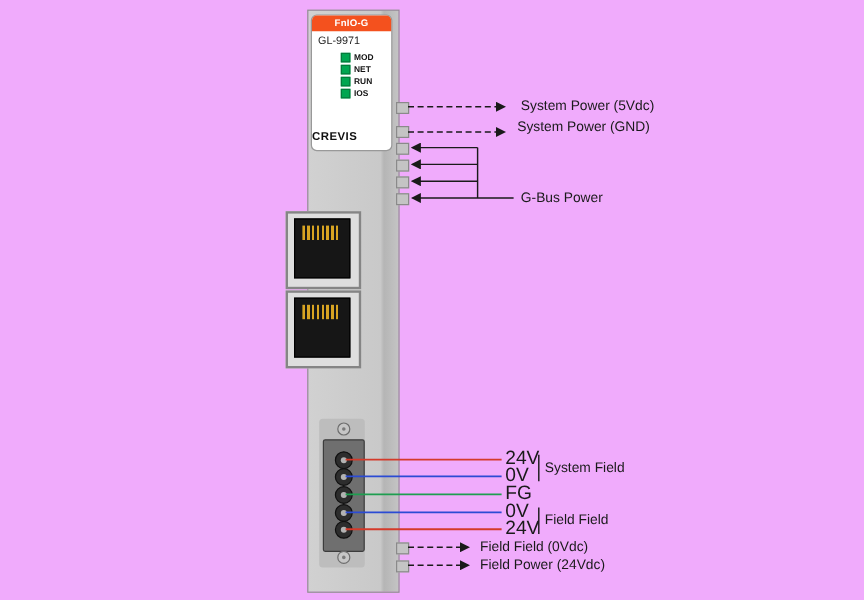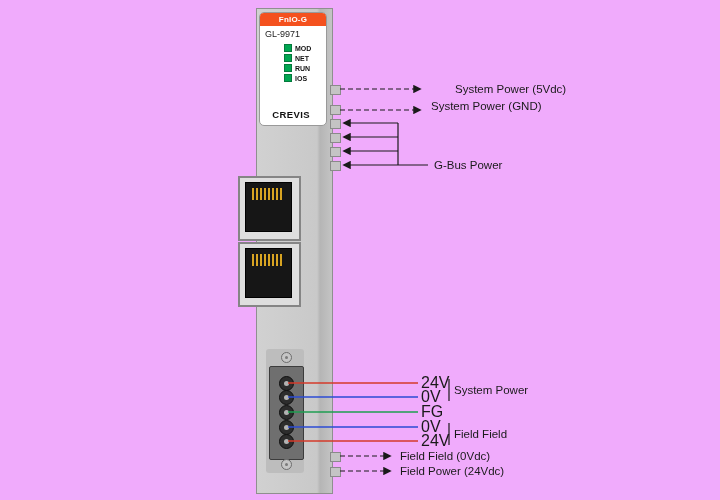--- a/index.html
+++ b/index.html
@@ -13,21 +13,21 @@
   
   .label-panel{position:absolute;left:259px;top:12px;width:66px;height:112px;background:#fff;
                border:1px solid #999;border-radius:5px;z-index:3;}
   .panel-header{height:13px;background:#f4511e;border-radius:4px 4px 0 0;color:#fff;font-size:8px;
                 font-weight:bold;text-align:center;line-height:13px;letter-spacing:.2px;}
   .model{font-size:9px;font-weight:normal;color:#222;padding:3px 0 0 5px;}
   .leds{margin-top:4px;}
   .led-row{height:10px;padding-left:24px;display:flex;align-items:center;}
   .led-dot{width:6px;height:6px;background:#00a651;border:1px solid #047a3c;margin-right:3px;flex:0 0 auto;}
   .led-label{font-size:7px;font-weight:bold;color:#111;}
-  .logo{position:absolute;left:0;right:16px;bottom:5px;text-align:right;font-size:9.5px;font-weight:bold;
+  .logo{position:absolute;left:0;right:0;bottom:5px;text-align:left;font-size:9.5px;font-weight:bold;
         color:#101010;letter-spacing:.4px;}
   
   .port{position:absolute;left:238px;width:59px;height:61px;background:#dedede;border:2px solid #858585;z-index:3;}
   .port-inner{position:absolute;left:5px;top:4px;width:45px;height:48px;background:#161616;border:1px solid #000;}
   .pins{position:absolute;left:6px;top:5px;width:32px;height:12px;
         background:repeating-linear-gradient(90deg,#d8a422 0 2px,#161616 2px 4px);}
   
   .tblock-recess{position:absolute;left:266px;top:349px;width:38px;height:124px;background:#bdbdbd;
                  border-radius:3px;z-index:2;}
   .tblock{position:absolute;left:269px;top:366px;width:33px;height:92px;background:#6f6f6f;
@@ -125,29 +125,29 @@
     </g>
     <g stroke-width="1.6" fill="none">
       <line x1="288" y1="383" x2="418" y2="383" stroke="#d43a2a"></line>
       <line x1="288" y1="397" x2="418" y2="397" stroke="#2b4bd4"></line>
       <line x1="288" y1="412" x2="418" y2="412" stroke="#1e9e50"></line>
       <line x1="288" y1="427" x2="418" y2="427" stroke="#2b4bd4"></line>
       <line x1="288" y1="441" x2="418" y2="441" stroke="#d43a2a"></line>
     </g>
   </svg>
 
-  <div class="ann" style="left:455px;top:89px">System Power (5Vdc)</div>
+  <div class="ann" style="left:434px;top:89px">System Power (5Vdc)</div>
   <div class="ann" style="left:431px;top:106px">System Power (GND)</div>
   <div class="ann" style="left:434px;top:165px">G-Bus Power</div>
 
   <div class="ann vlabel" style="left:421px;top:383px">24V</div>
   <div class="ann vlabel" style="left:421px;top:397px">0V</div>
   <div class="ann vlabel" style="left:421px;top:412px">FG</div>
   <div class="ann vlabel" style="left:421px;top:427px">0V</div>
   <div class="ann vlabel" style="left:421px;top:441px">24V</div>
 
-  <div class="ann" style="left:454px;top:390px">System Power</div>
+  <div class="ann" style="left:454px;top:390px">System Field</div>
   <div class="ann" style="left:454px;top:434px">Field Field</div>
 
   <div class="ann" style="left:400px;top:456px">Field Field (0Vdc)</div>
   <div class="ann" style="left:400px;top:471px">Field Power (24Vdc)</div>
 
 </div>
 
 </body></html>

